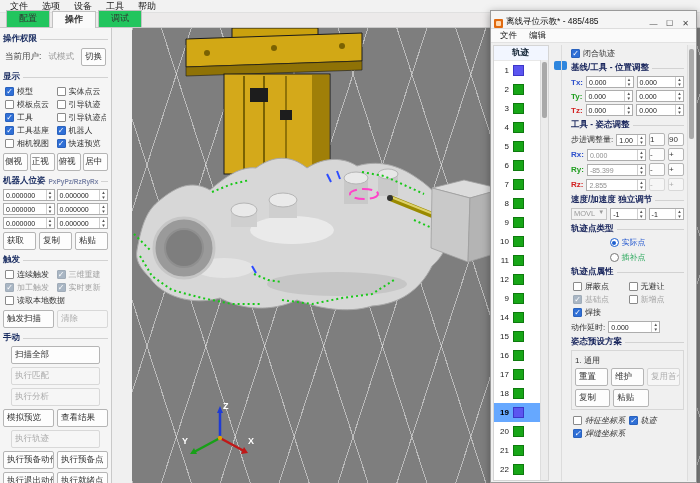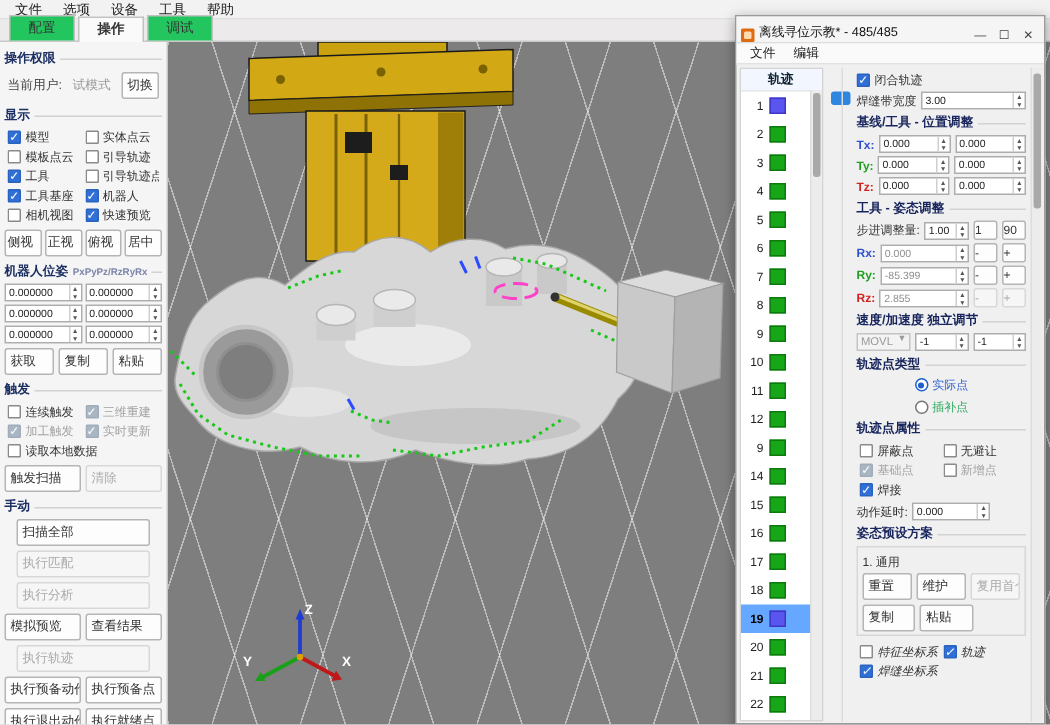--- a/index.html
+++ b/index.html
@@ -10,21 +10,21 @@
   
   .menubar { height:13px; background:#f2f2f2; display:flex; align-items:center;
     gap:2px; padding:0 4px; border-bottom:1px solid #e0e0e0; }
   .menubar span { font-size:9px; color:#222; padding:0 6px; cursor:default; }
   .tabbar { height:15px; background:#eceaea; display:flex; align-items:flex-end;
     padding-left:6px; border-bottom:1px solid #c9c9c9; }
   .tab { font-size:9px; color:#333; padding:1px 12px 2px; background:#22c55e;
     border:1px solid #c2c2c2; border-bottom:none; margin-right:2px; }
   .tab.active { background:#fafafa; font-weight:bold; position:relative; top:1px; }
 
-  .mainrow { position:relative; height:455px; display:flex; }
+  .mainrow { position:relative; height:455px; display:flex;gap:20px; }
 
   
   .leftpanel { width:112px; background:#f5f5f5; border-right:1px solid #c9c9c9;
     padding:2px 3px; overflow:hidden; }
   .grp { margin:3px 0 4px; }
   .grp-t { display:flex; align-items:center; gap:3px; font-size:8.5px; font-weight:bold;
     color:#1c2f63; margin-bottom:2px; }
   .grp-t::after { content:""; flex:1; border-top:1px solid #d2d2d2; }
   .grp-t .fmt { font-size:6.5px; color:#7c86a8; font-weight:bold; }
   .userrow { display:flex; align-items:center; gap:3px; font-size:8.5px; color:#444; padding:1px 2px;}
@@ -533,32 +533,20 @@
     <div class="t-vsep"></div>
 
     <div class="t-props">
 
       <div class="prow" id="closed-cb-row">
           <label class="cb">
             <span class="box on">✓</span>
             <span class="cbt">闭合轨迹</span>
           </label>
         </div>
-      <div class="prow">
-        <span class="plabel">焊缝带宽度</span>
-        <span id="seam-width-spin" style="flex:1;display:flex;">
-            <span class="spin" style="flex: 1 1 0%;">
-              <span class="spval">3.00</span>
-              <span class="sparr">
-                <span>▲</span>
-                <span>▼</span>
-              </span>
-            </span>
-          </span>
-      </div>
 
       <div class="grp-t">
           <span>基线/工具 - 位置调整</span>
         </div>
       <div id="pos-rows">
           <div class="prow">
             <span class="plabel axis-x">Tx:</span>
             <span class="spin" style="flex: 1 1 0%;">
               <span class="spval">0.000</span>
               <span class="sparr">

